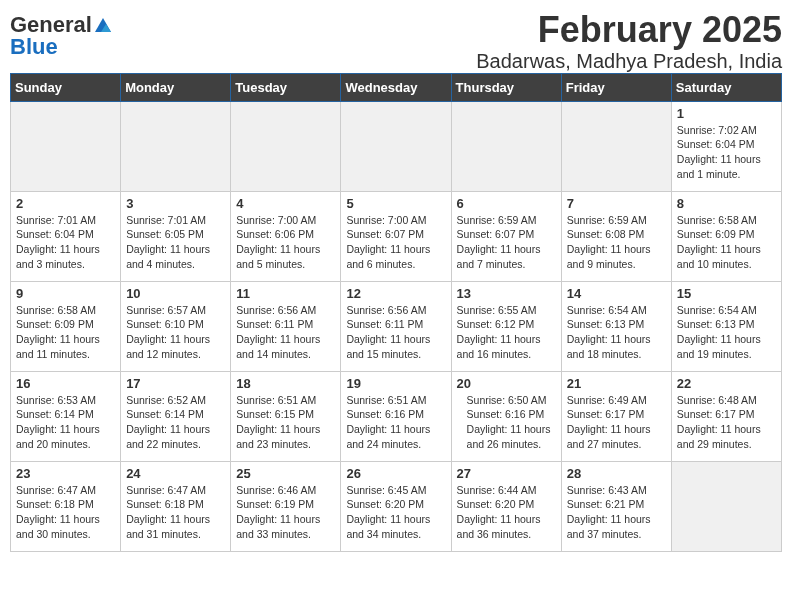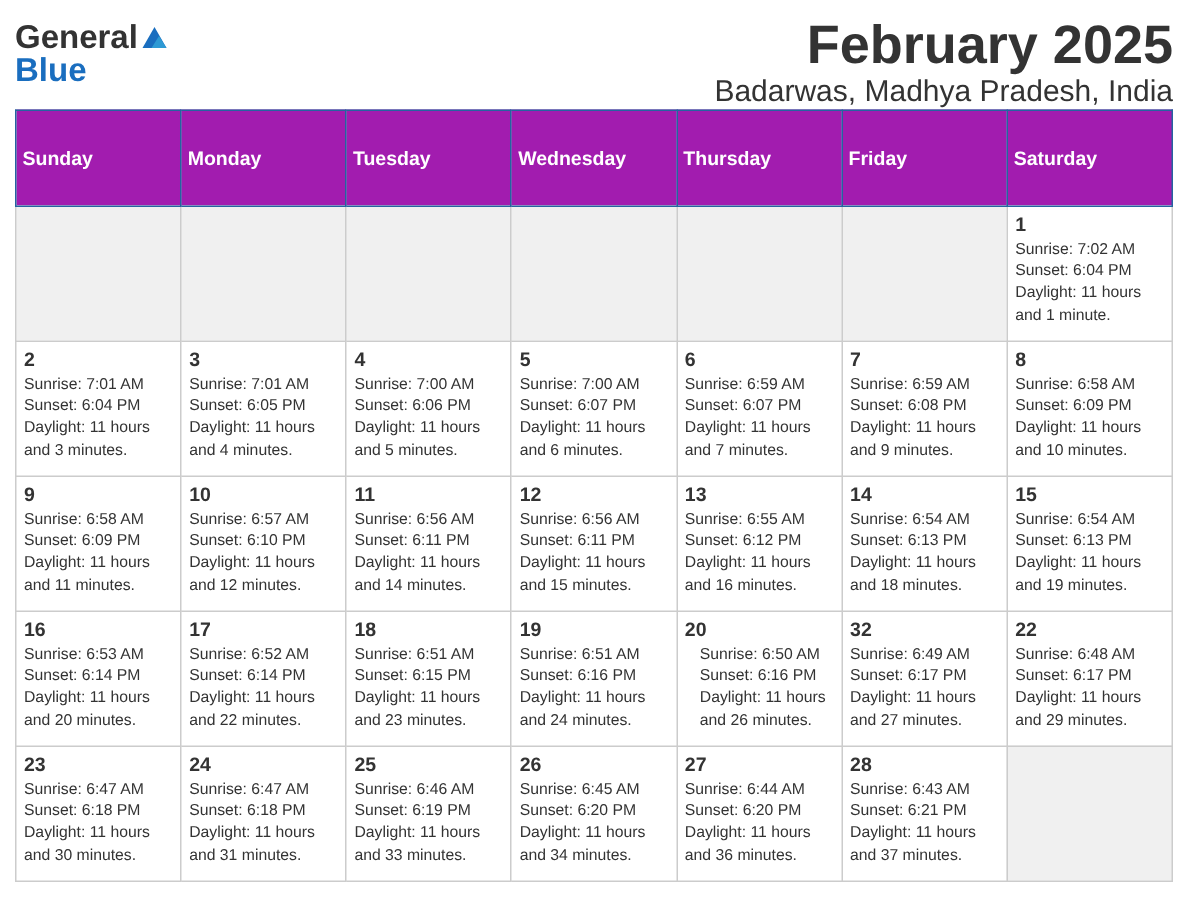--- a/index.html
+++ b/index.html
@@ -48,25 +48,25 @@
       font-size: 20px;
       color: #333;
       font-weight: normal;
     }
     .calendar {
       width: 100%;
       border-collapse: collapse;
       border: 1px solid #ccc;
     }
     .calendar th {
-      background-color: #a21caf;
+      background-color: #404040;
       color: #fff;
       font-size: 13px;
       font-weight: bold;
-      padding: 24px 4px;
+      padding: 6px 4px;
       text-align: left;
       border: 1px solid #2563a0;
     }
     .calendar td {
       vertical-align: top;
       border: 1px solid #ccc;
       padding: 4px 5px;
       width: 14.28%;
       min-height: 90px;
       background: #fff;
@@ -251,21 +251,21 @@
 Sunset: 6:16 PM
 Daylight: 11 hours and 24 minutes.</div>
         </td>
         <td>
           <span class="day-number">20</span>
           <div class="day-info" style="white-space: pre-wrap; margin-left: 10px;">Sunrise: 6:50 AM
 Sunset: 6:16 PM
 Daylight: 11 hours and 26 minutes.</div>
         </td>
         <td>
-          <span class="day-number">32</span>
+          <span class="day-number">21</span>
           <div class="day-info" style="white-space: pre-wrap;">Sunrise: 6:49 AM
 Sunset: 6:17 PM
 Daylight: 11 hours and 27 minutes.</div>
         </td>
         <td>
           <span class="day-number">22</span>
           <div class="day-info" style="white-space: pre-wrap;">Sunrise: 6:48 AM
 Sunset: 6:17 PM
 Daylight: 11 hours and 29 minutes.</div>
         </td>

